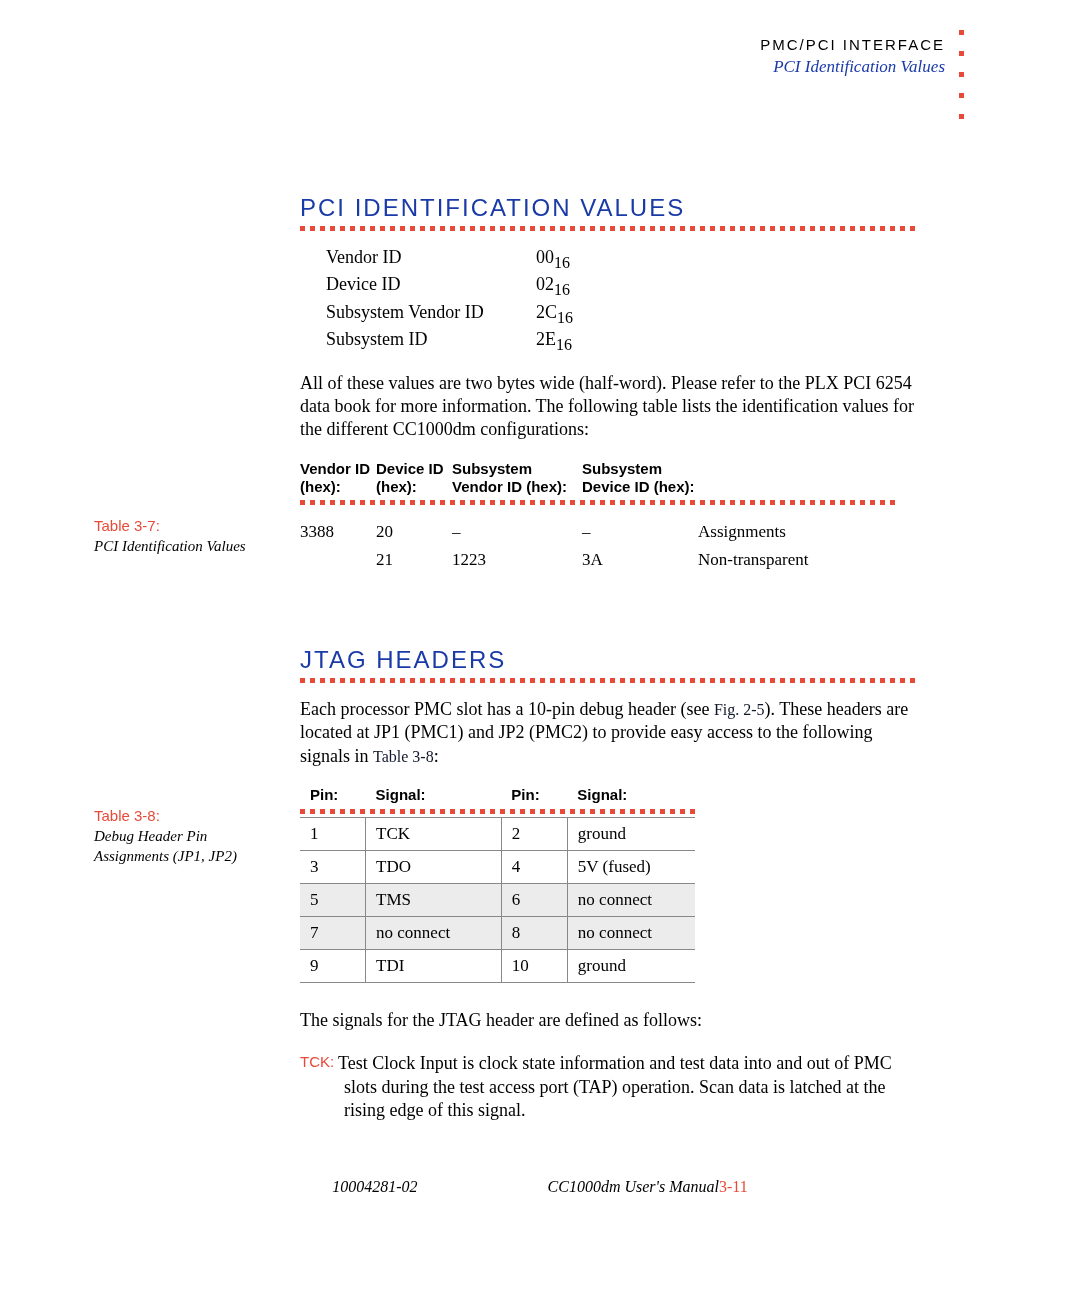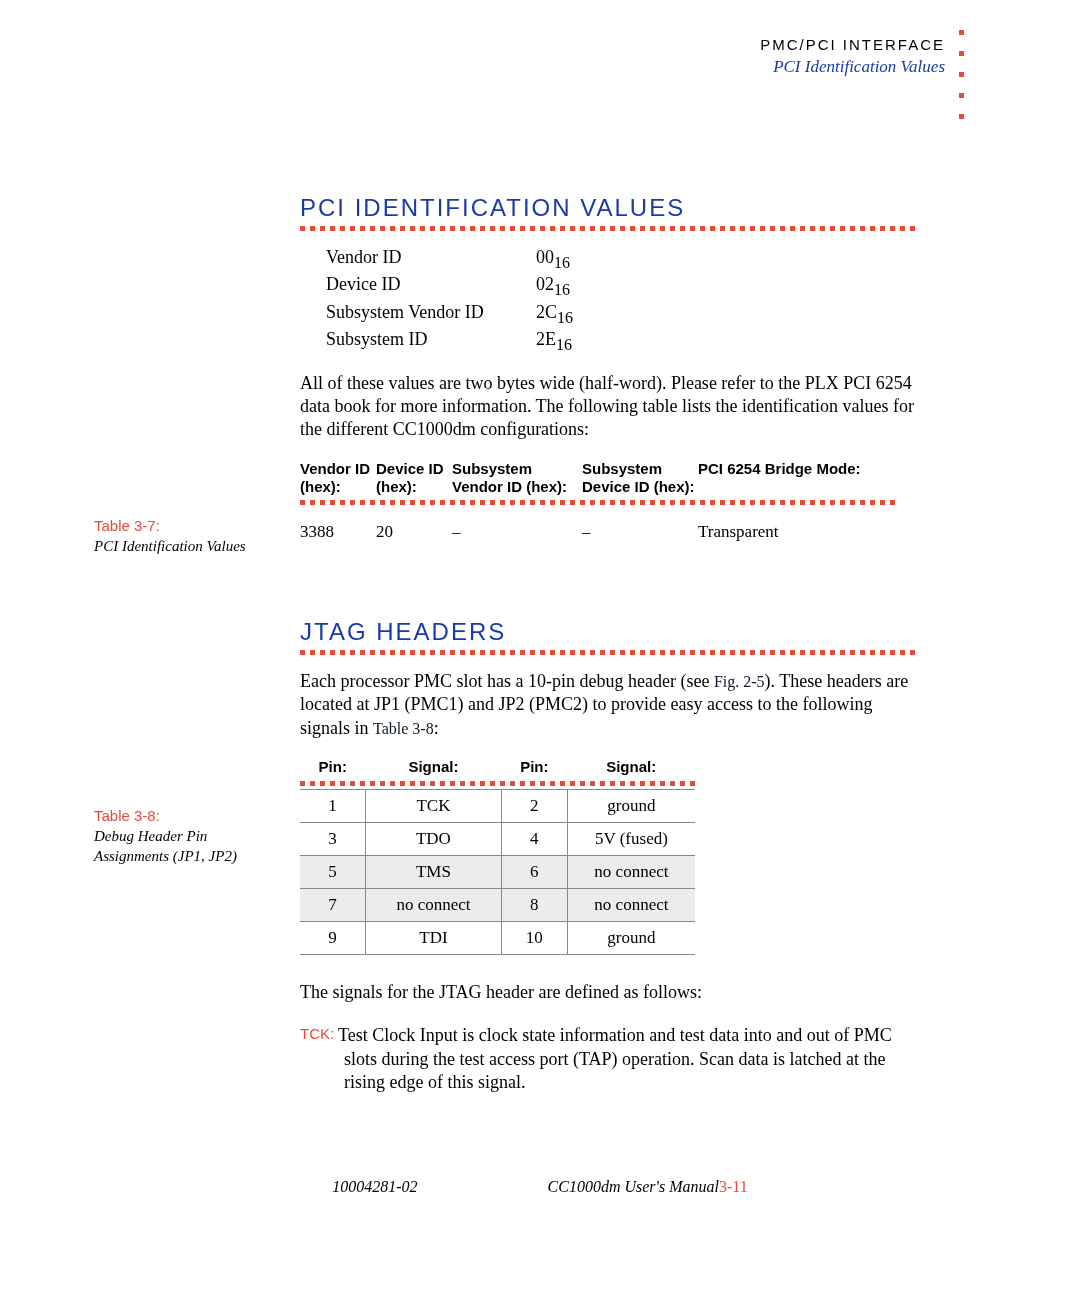--- a/index.html
+++ b/index.html
@@ -122,21 +122,21 @@
     width: 5px; height: 5px; background: #e84a3a; flex: 0 0 5px;
   }
   .tbl37 .trow { font-size: 17px; padding: 4px 0; }
   .tbl38 {
     margin-top: 10px;
     border-collapse: collapse;
     font-size: 16px;
     width: 336px;
   }
   .tbl38 th, .tbl38 td {
-    text-align: center;
+    text-align: left;
     padding: 6px 10px;
   }
   .tbl38 th {
     font-family: 'Lucida Sans', Arial, sans-serif;
     font-size: 15px;
     font-weight: bold;
     border-bottom: none;
   }
   .tbl38 .dotrow38 td {
     padding: 0;
@@ -322,21 +322,20 @@
       </div>
 
     <p class="para">All of these values are two bytes wide (half-word). Please refer to the PLX PCI 6254 data book for more information. The following table lists the identification values for the different CC1000dm configurations:</p>
 
     <div class="tbl37">
       <div class="thead" id="t37head">
           <div class="c0">Vendor ID (hex):</div>
           <div class="c1">Device ID (hex):</div>
           <div class="c2">Subsystem Vendor ID (hex):</div>
           <div class="c3">Subsystem Device ID (hex):</div>
-          <div class="c4">PCI 6254 Bridge Mode:</div>
         </div>
       <div class="dotsep" id="t37sep">
           <div class="d"></div>
           <div class="d"></div>
           <div class="d"></div>
           <div class="d"></div>
           <div class="d"></div>
           <div class="d"></div>
           <div class="d"></div>
           <div class="d"></div>
@@ -392,21 +391,28 @@
           <div class="d"></div>
           <div class="d"></div>
           <div class="d"></div>
         </div>
       <div id="t37body">
           <div class="trow">
             <div class="c0">3388</div>
             <div class="c1">20</div>
             <div class="c2">–</div>
             <div class="c3">–</div>
-            <div class="c4">Transparent</div>
+            <div class="c4">Assignments</div>
+          </div>
+          <div class="trow">
+            <div class="c0"></div>
+            <div class="c1">21</div>
+            <div class="c2">1223</div>
+            <div class="c3">3A</div>
+            <div class="c4">Non-transparent</div>
           </div>
         </div>
     </div>
 
     <div class="h2block">
       <h2 class="h1">JTAG HEADERS</h2>
       <div class="dotrow" id="dr2">
           <div class="d"></div>
           <div class="d"></div>
           <div class="d"></div>

